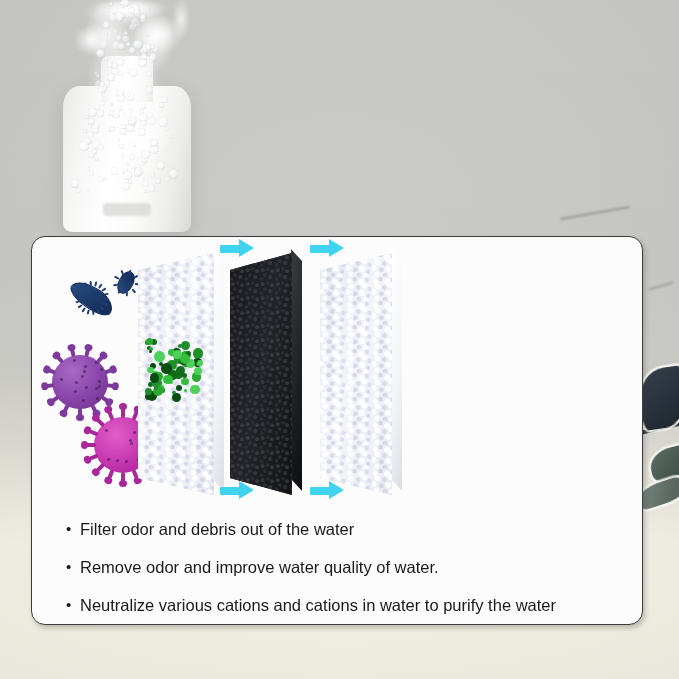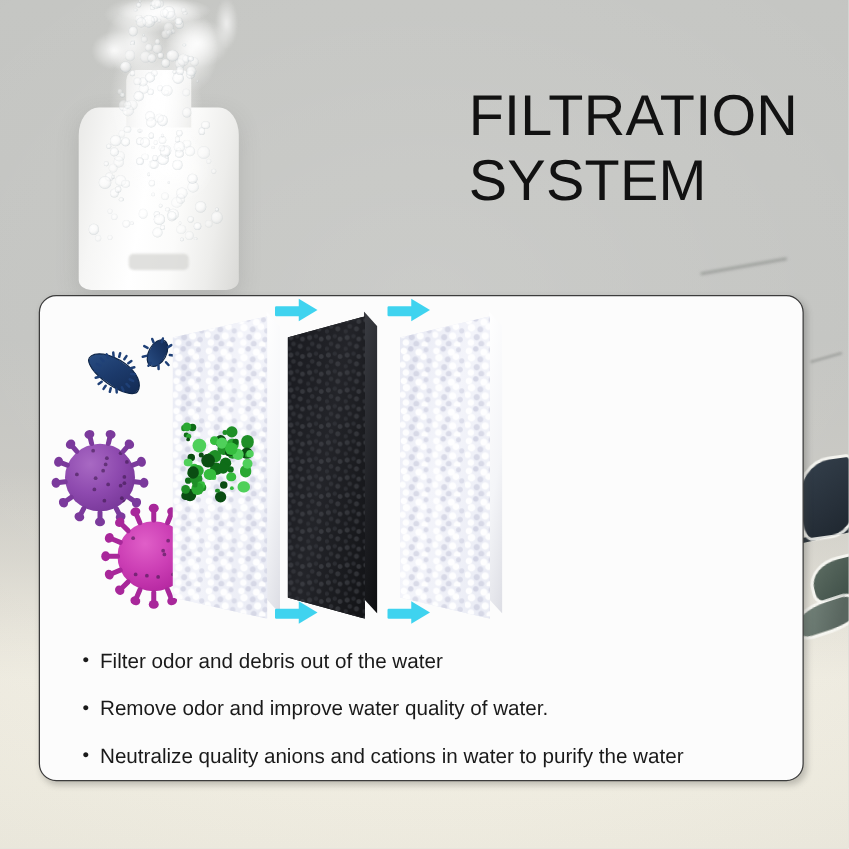--- a/index.html
+++ b/index.html
@@ -538,22 +538,20 @@
       <div class="bub" style="left: 145.7px; top: 70.5487px; width: 6.01767px; height: 6.01767px; opacity: 0.52;"></div>
     </div>
 
   <div class="branch2"></div>
   <div class="branch3"></div>
   <div class="branch"></div>
   <div class="leaf leaf-a"></div>
   <div class="leaf leaf-b"></div>
   <div class="leaf leaf-c"></div>
 
-  <div class="title">FILTRATION
-SYSTEM</div>
 
   <div class="card">
 
     <div class="diagram">
 
       <div class="microbe" id="bact1" style="left:36px; top:50px; width:46px; height:20px;">
         <div class="bacterium" style="left:0; top:0; width:46px; height:20px; border-radius:55% 45% 50% 50% / 60% 60% 40% 40%; transform:rotate(35deg);">
             <div class="cilia" style="left: 50%; top: 50%; transform: translate(-50%, -100%) rotate(0deg) translateY(-12px);"></div>
             <div class="cilia" style="left: 50%; top: 50%; transform: translate(-50%, -100%) rotate(20deg) translateY(-12px);"></div>
             <div class="cilia" style="left: 50%; top: 50%; transform: translate(-50%, -100%) rotate(40deg) translateY(-12px);"></div>
@@ -810,18 +808,18 @@
       <div class="bullet-row">
         <span class="bullet-dot">•</span>
         <span class="bullet-text">Filter odor and debris out of the water</span>
       </div>
       <div class="bullet-row">
         <span class="bullet-dot">•</span>
         <span class="bullet-text">Remove odor and improve water quality of water.</span>
       </div>
       <div class="bullet-row">
         <span class="bullet-dot">•</span>
-        <span class="bullet-text">Neutralize quality anions and cations in water to purify the water</span>
+        <span class="bullet-text">Neutralize various cations and cations in water to purify the water</span>
       </div>
     </div>
 
   </div>
 </div>
 
 </body></html>

